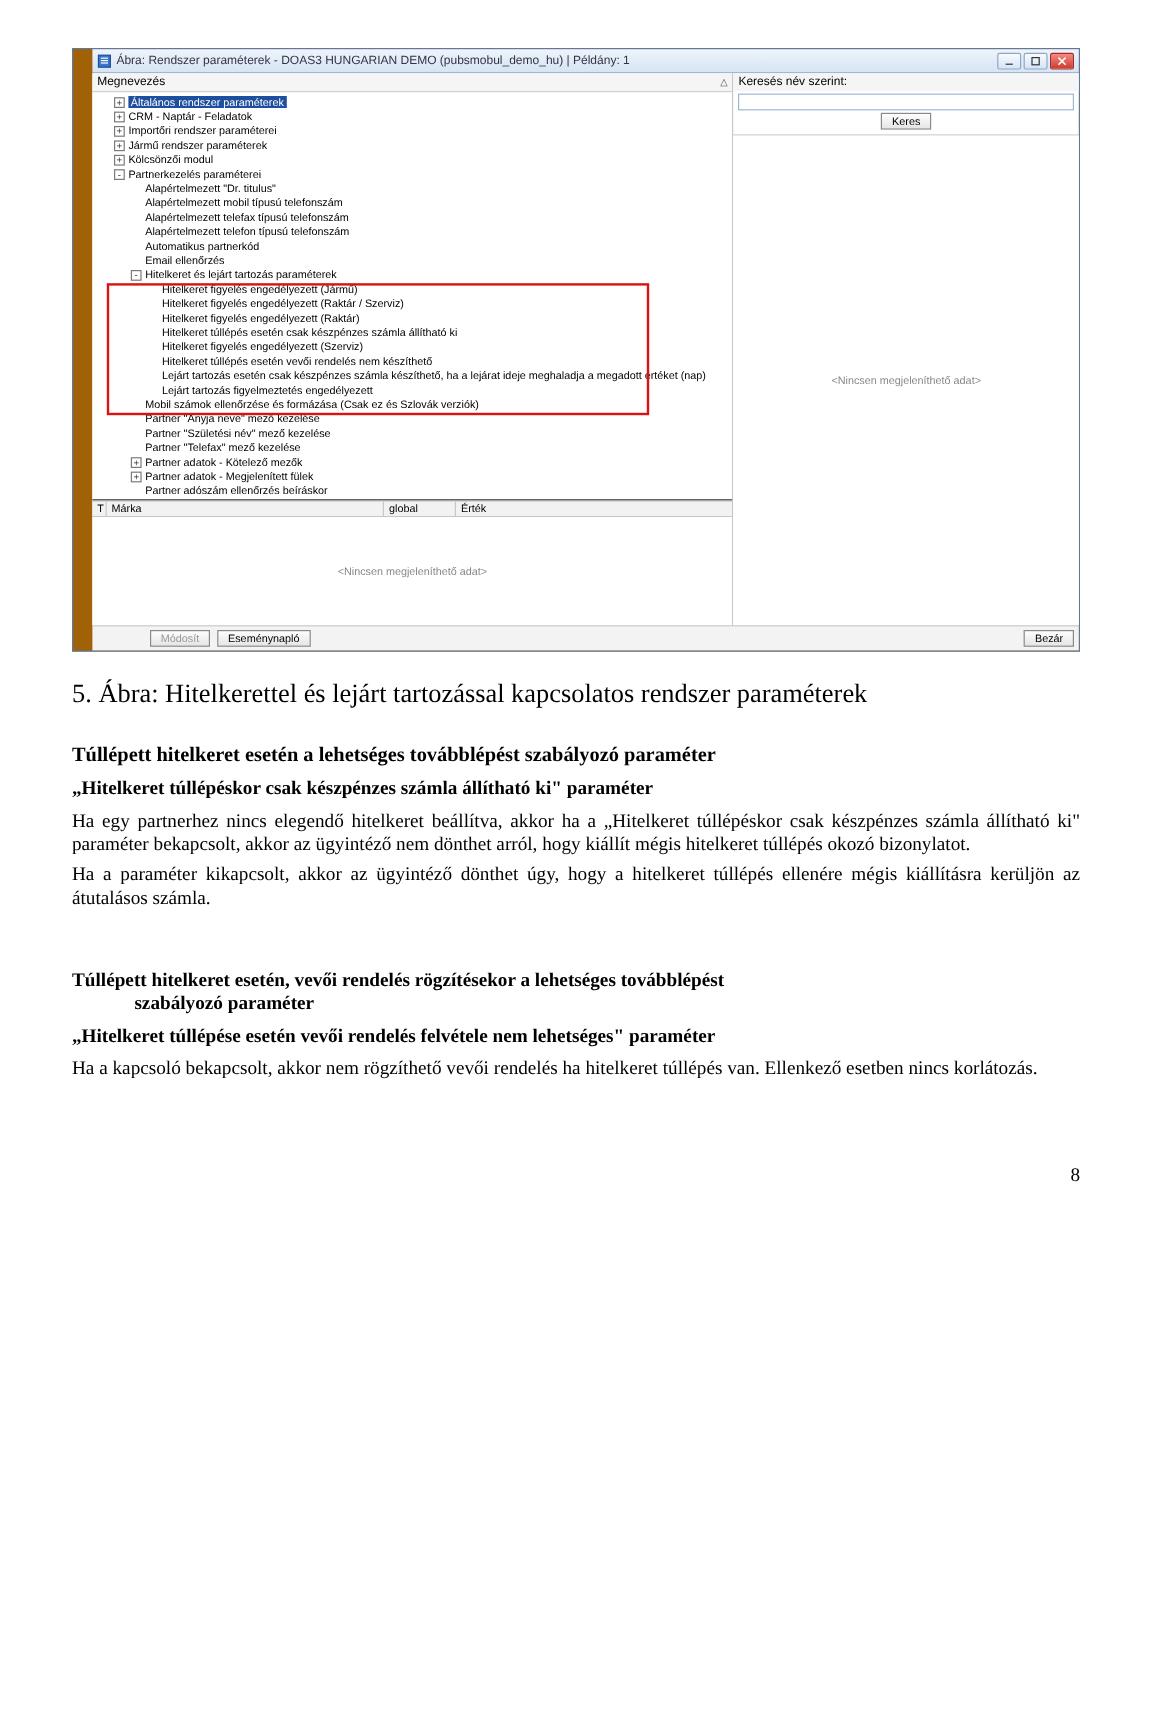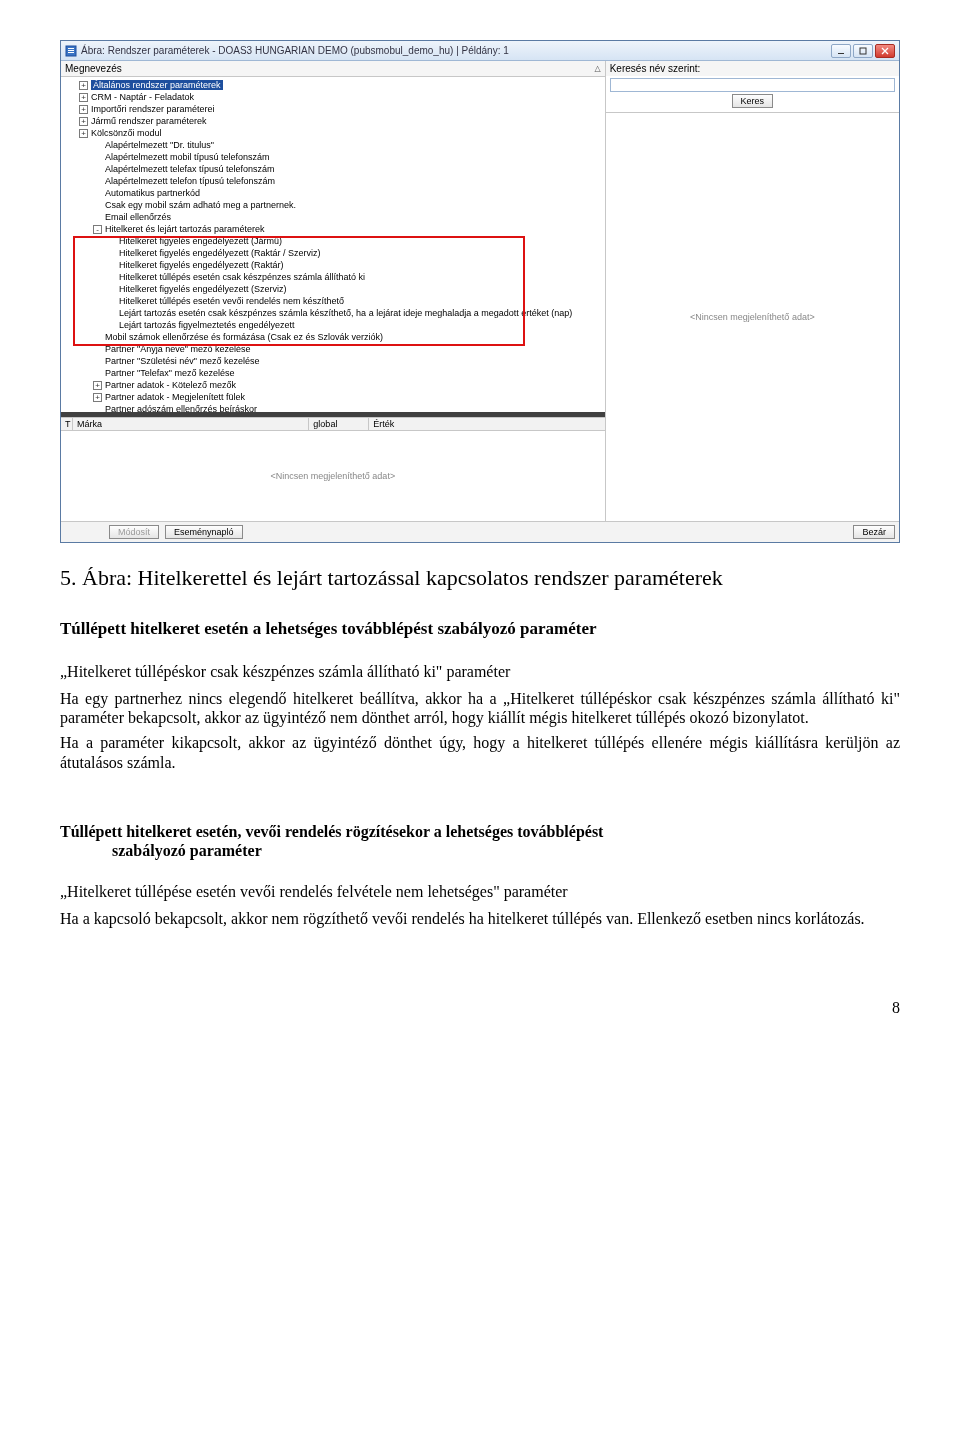--- a/index.html
+++ b/index.html
@@ -10,21 +10,22 @@
     width: 960px;
   }
   .page { padding: 40px 60px 60px 60px; }
 
   
   .app {
     border: 1px solid #5a7aa3;
     font-family: Tahoma, Verdana, sans-serif;
     font-size: 10px;
     color: #000;
-    background: #fde047;
+    background: #a16207;
+    padding-left: 16px;
   }
   .titlebar {
     height: 20px;
     display: flex;
     align-items: center;
     padding: 0 4px;
     background: linear-gradient(#eef4fb, #d6e4f4);
     border-bottom: 1px solid #9fb7d4;
   }
   .titlebar .icon { width: 12px; height: 12px; margin-right: 4px; }
@@ -57,21 +58,21 @@
     align-items: center;
     gap: 4px;
   }
   .col-header .spacer { flex: 1; }
 
   .tree-wrap {
     height: 340px;
     overflow: hidden;
     background: #fff;
     position: relative;
-    border-bottom: 5px solid #404040;
+    border-bottom: 1px solid #404040;
   }
   .tree {
     padding: 2px 2px;
     list-style: none;
     font-size: 9px;
     line-height: 12px;
   }
   .tree li { white-space: nowrap; padding-left: 14px; position: relative; }
   .tree li.l1 { padding-left: 16px; }
   .tree li.l2 { padding-left: 30px; }
@@ -172,21 +173,21 @@
     background: #f3f3f3;
   }
   .bottom-bar .spacer { flex: 1; }
 
   
   .doc { font-size: 16px; line-height: 1.2; }
   .caption { margin: 22px 0 28px 0; font-size: 22px; }
   h3.subhead { font-size: 17px; font-weight: bold; margin: 22px 0 8px 0; }
   h3.big { font-size: 16px; font-weight: bold; margin: 50px 0 6px 0; padding-left: 0; }
   h3.big .indent2 { display: block; padding-left: 52px; }
-  .quoted { margin: 22px 0 8px 0; }
+  .quoted { margin: 8px 0 8px 0; font-weight: bold; }
   p.body { text-align: justify; margin: 6px 0; }
   .pagenum { text-align: right; font-size: 16px; margin-top: 70px; }
 
 </style>
 </head>
 <body>
 
 <div class="page">
 
   <div class="app">
@@ -229,26 +230,26 @@
           <span style="font-size:8px;color:#555;">△</span>
         </div>
 
         <div class="tree-wrap">
           <ul class="tree" id="tree">
               <li class="l1"><span class="twisty">+</span><span class="selected">Általános rendszer paraméterek</span></li>
               <li class="l1"><span class="twisty">+</span><span>CRM - Naptár - Feladatok</span></li>
               <li class="l1"><span class="twisty">+</span><span>Importőri rendszer paraméterei</span></li>
               <li class="l1"><span class="twisty">+</span><span>Jármű rendszer paraméterek</span></li>
               <li class="l1"><span class="twisty">+</span><span>Kölcsönzői modul</span></li>
+              <li class="l1"><span class="twisty">-</span><span>Partnerkezelés paraméterei</span></li>
               <li class="l2"><span class="notwisty"></span><span>Alapértelmezett "Dr. titulus"</span></li>
               <li class="l2"><span class="notwisty"></span><span>Alapértelmezett mobil típusú telefonszám</span></li>
               <li class="l2"><span class="notwisty"></span><span>Alapértelmezett telefax típusú telefonszám</span></li>
               <li class="l2"><span class="notwisty"></span><span>Alapértelmezett telefon típusú telefonszám</span></li>
               <li class="l2"><span class="notwisty"></span><span>Automatikus partnerkód</span></li>
-              <li class="l2"><span class="notwisty"></span><span>Csak egy mobil szám adható meg a partnernek.</span></li>
               <li class="l2"><span class="notwisty"></span><span>Email ellenőrzés</span></li>
               <li class="l2"><span class="twisty">-</span><span>Hitelkeret és lejárt tartozás paraméterek</span></li>
               <li class="l3"><span class="notwisty"></span><span>Hitelkeret figyelés engedélyezett (Jármű)</span></li>
               <li class="l3"><span class="notwisty"></span><span>Hitelkeret figyelés engedélyezett (Raktár / Szerviz)</span></li>
               <li class="l3"><span class="notwisty"></span><span>Hitelkeret figyelés engedélyezett (Raktár)</span></li>
               <li class="l3"><span class="notwisty"></span><span>Hitelkeret túllépés esetén csak készpénzes számla állítható ki</span></li>
               <li class="l3"><span class="notwisty"></span><span>Hitelkeret figyelés engedélyezett (Szerviz)</span></li>
               <li class="l3"><span class="notwisty"></span><span>Hitelkeret túllépés esetén vevői rendelés nem készíthető</span></li>
               <li class="l3"><span class="notwisty"></span><span>Lejárt tartozás esetén csak készpénzes számla készíthető, ha a lejárat ideje meghaladja a megadott értéket (nap)</span></li>
               <li class="l3"><span class="notwisty"></span><span>Lejárt tartozás figyelmeztetés engedélyezett</span></li>

